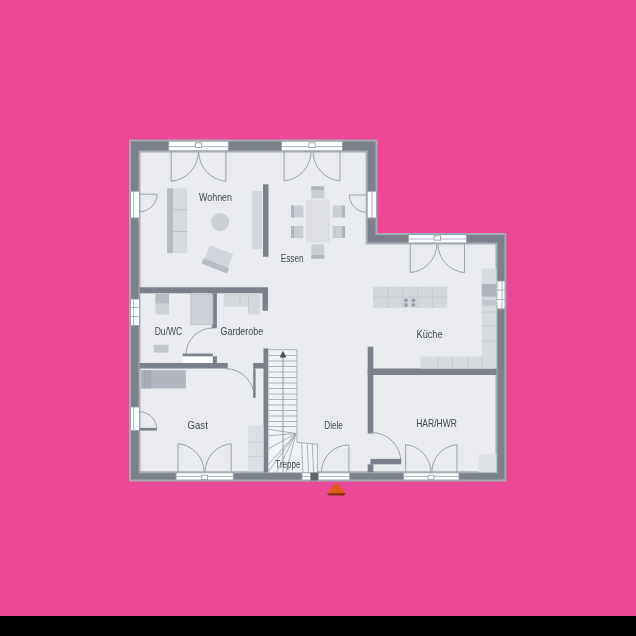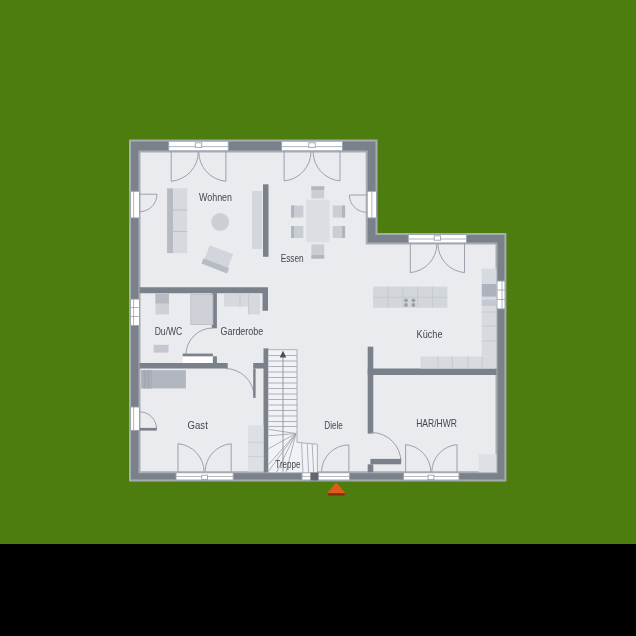--- a/index.html
+++ b/index.html
@@ -1,16 +1,16 @@
 <!DOCTYPE html>
 <html><head>
 <meta charset="utf-8">
 <style>
 html,body{margin:0;padding:0;background:#000;}
-#stage{position:relative;width:636px;height:544px;background:#4d7c0f;overflow:hidden;}
+#stage{position:relative;width:636px;height:616px;background:#ec4899;overflow:hidden;}
 svg{position:absolute;left:0;top:0;}
 text{font-family:"Liberation Sans",sans-serif;fill:#42474f;}
 </style>
 </head>
 <body>
 
 <div id="stage">
 <svg width="636" height="636" viewBox="0 0 636 636">
 
 <path d="M139.5,151.4 L366.7,151.4 L366.7,243.5 L496.5,243.5 L496.5,472.3 L139.5,472.3 Z" fill="#e9ebee"></path>

